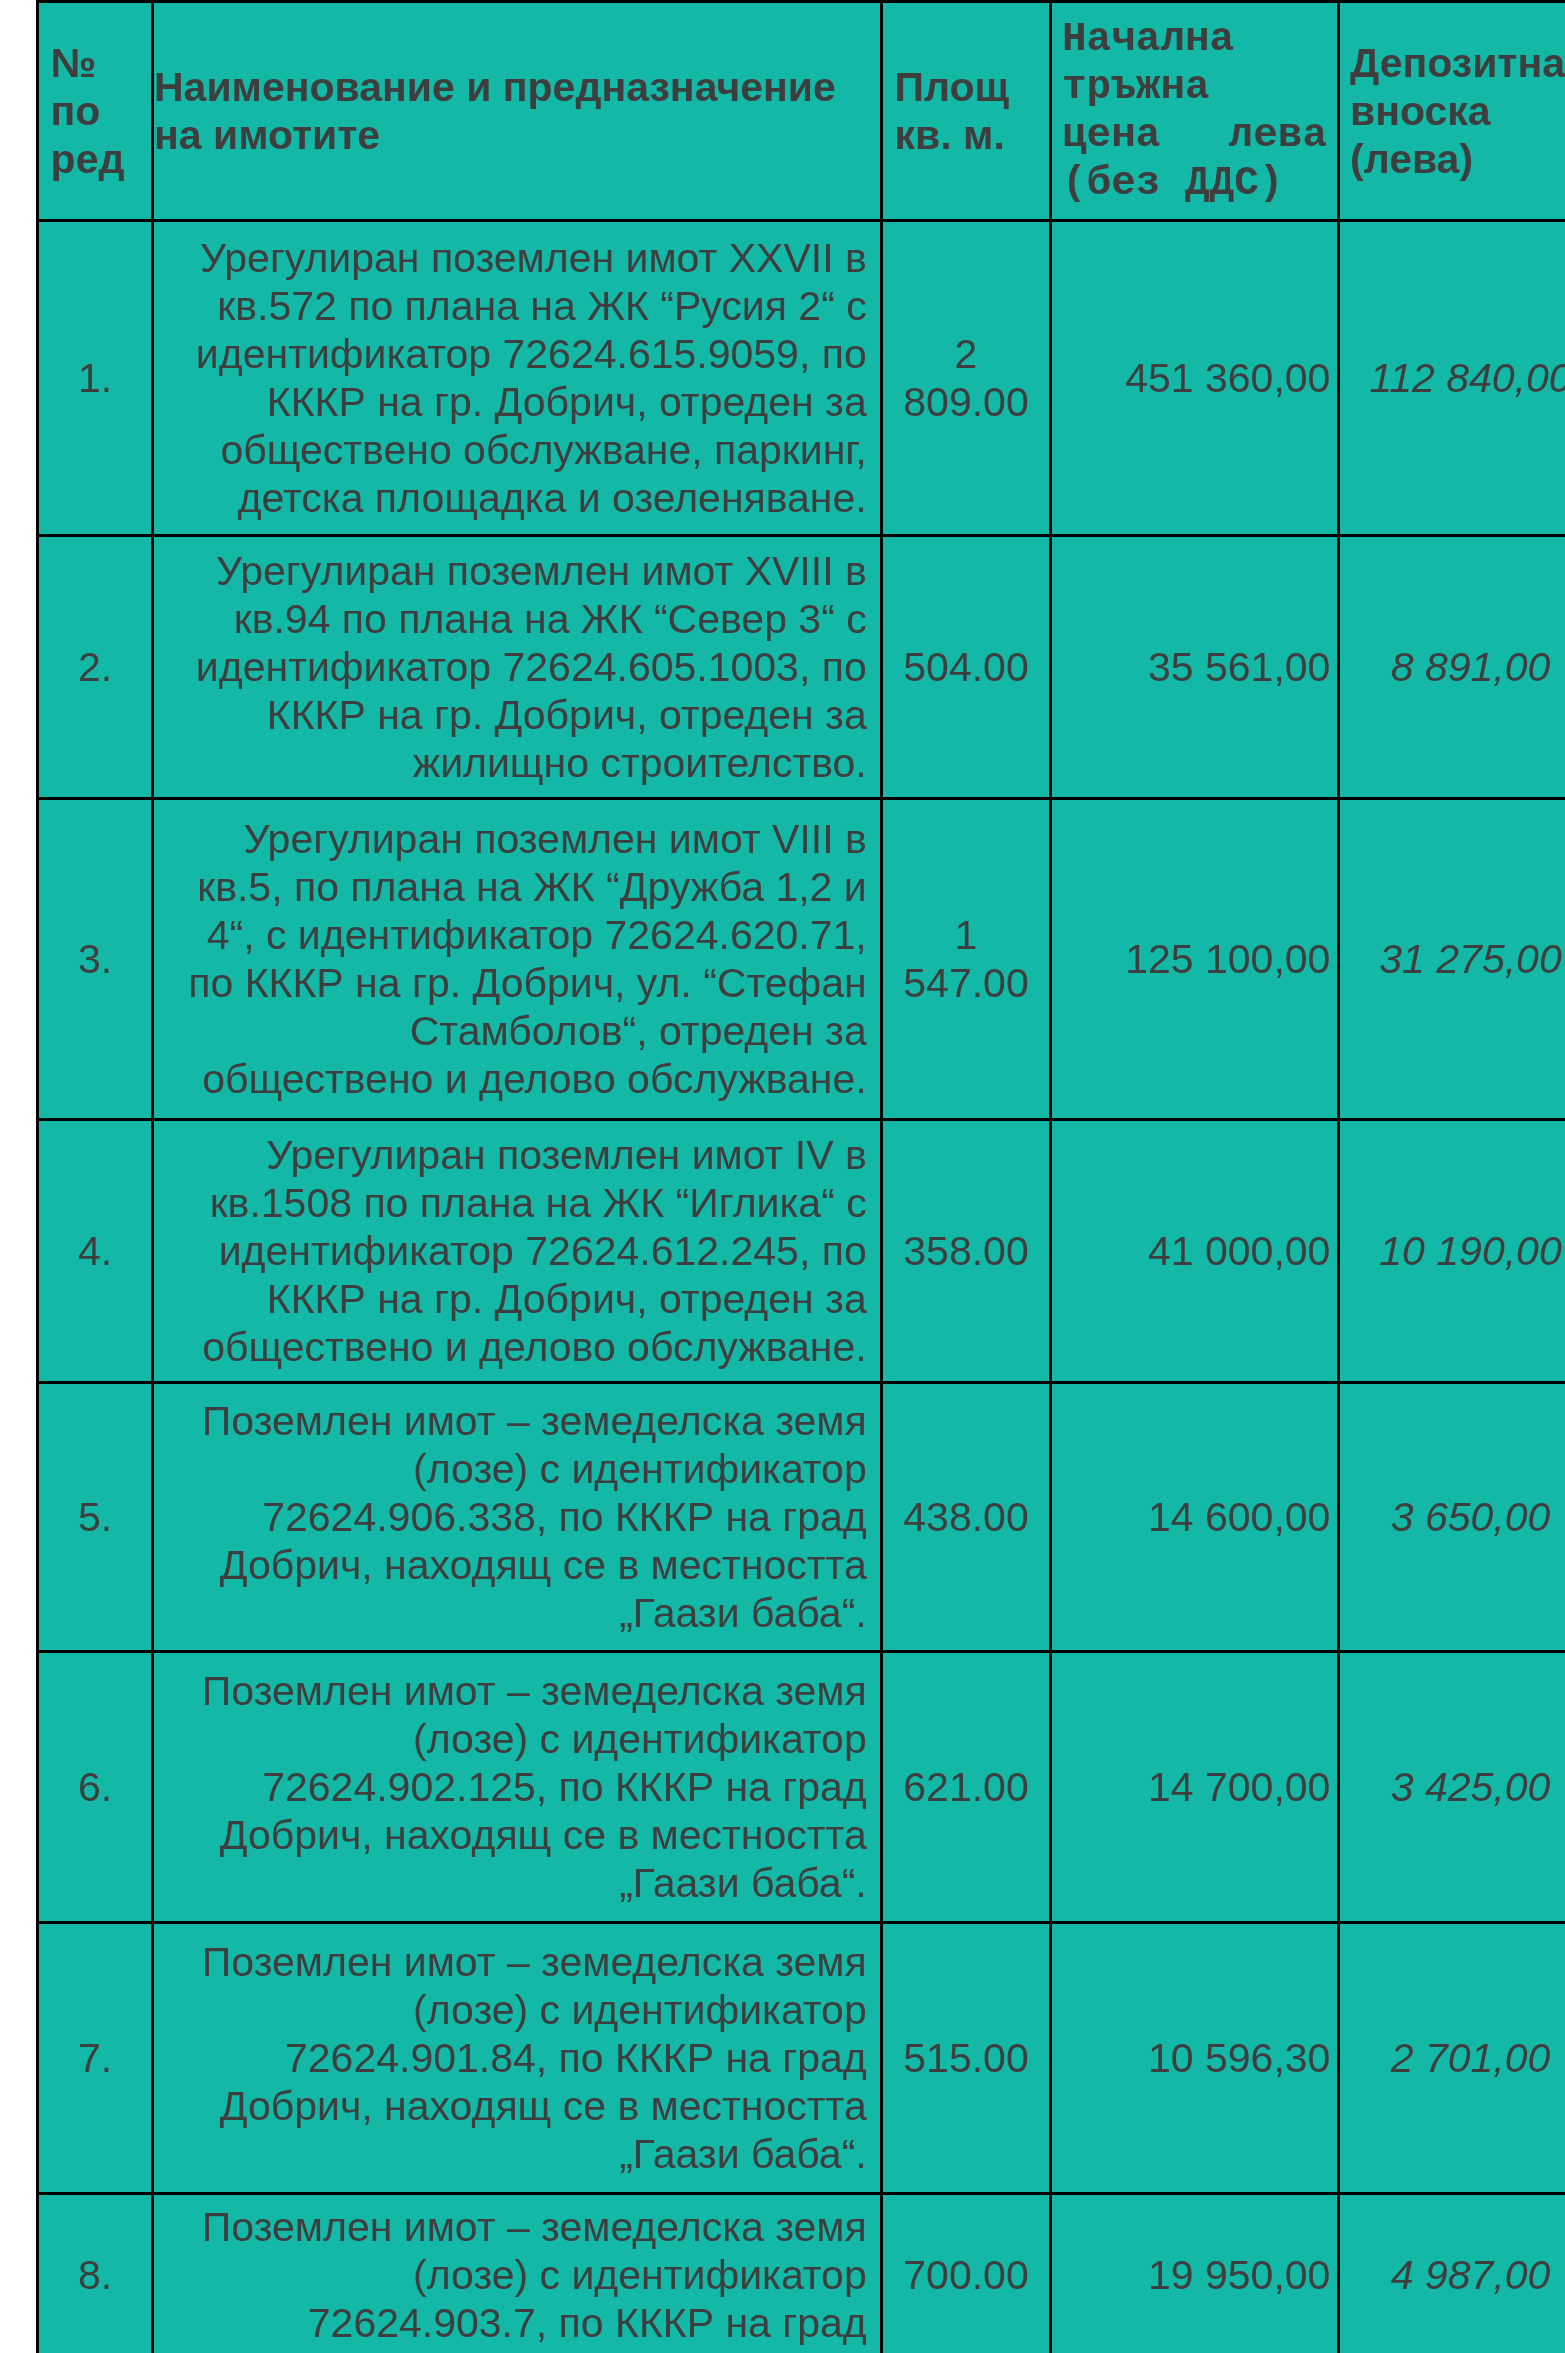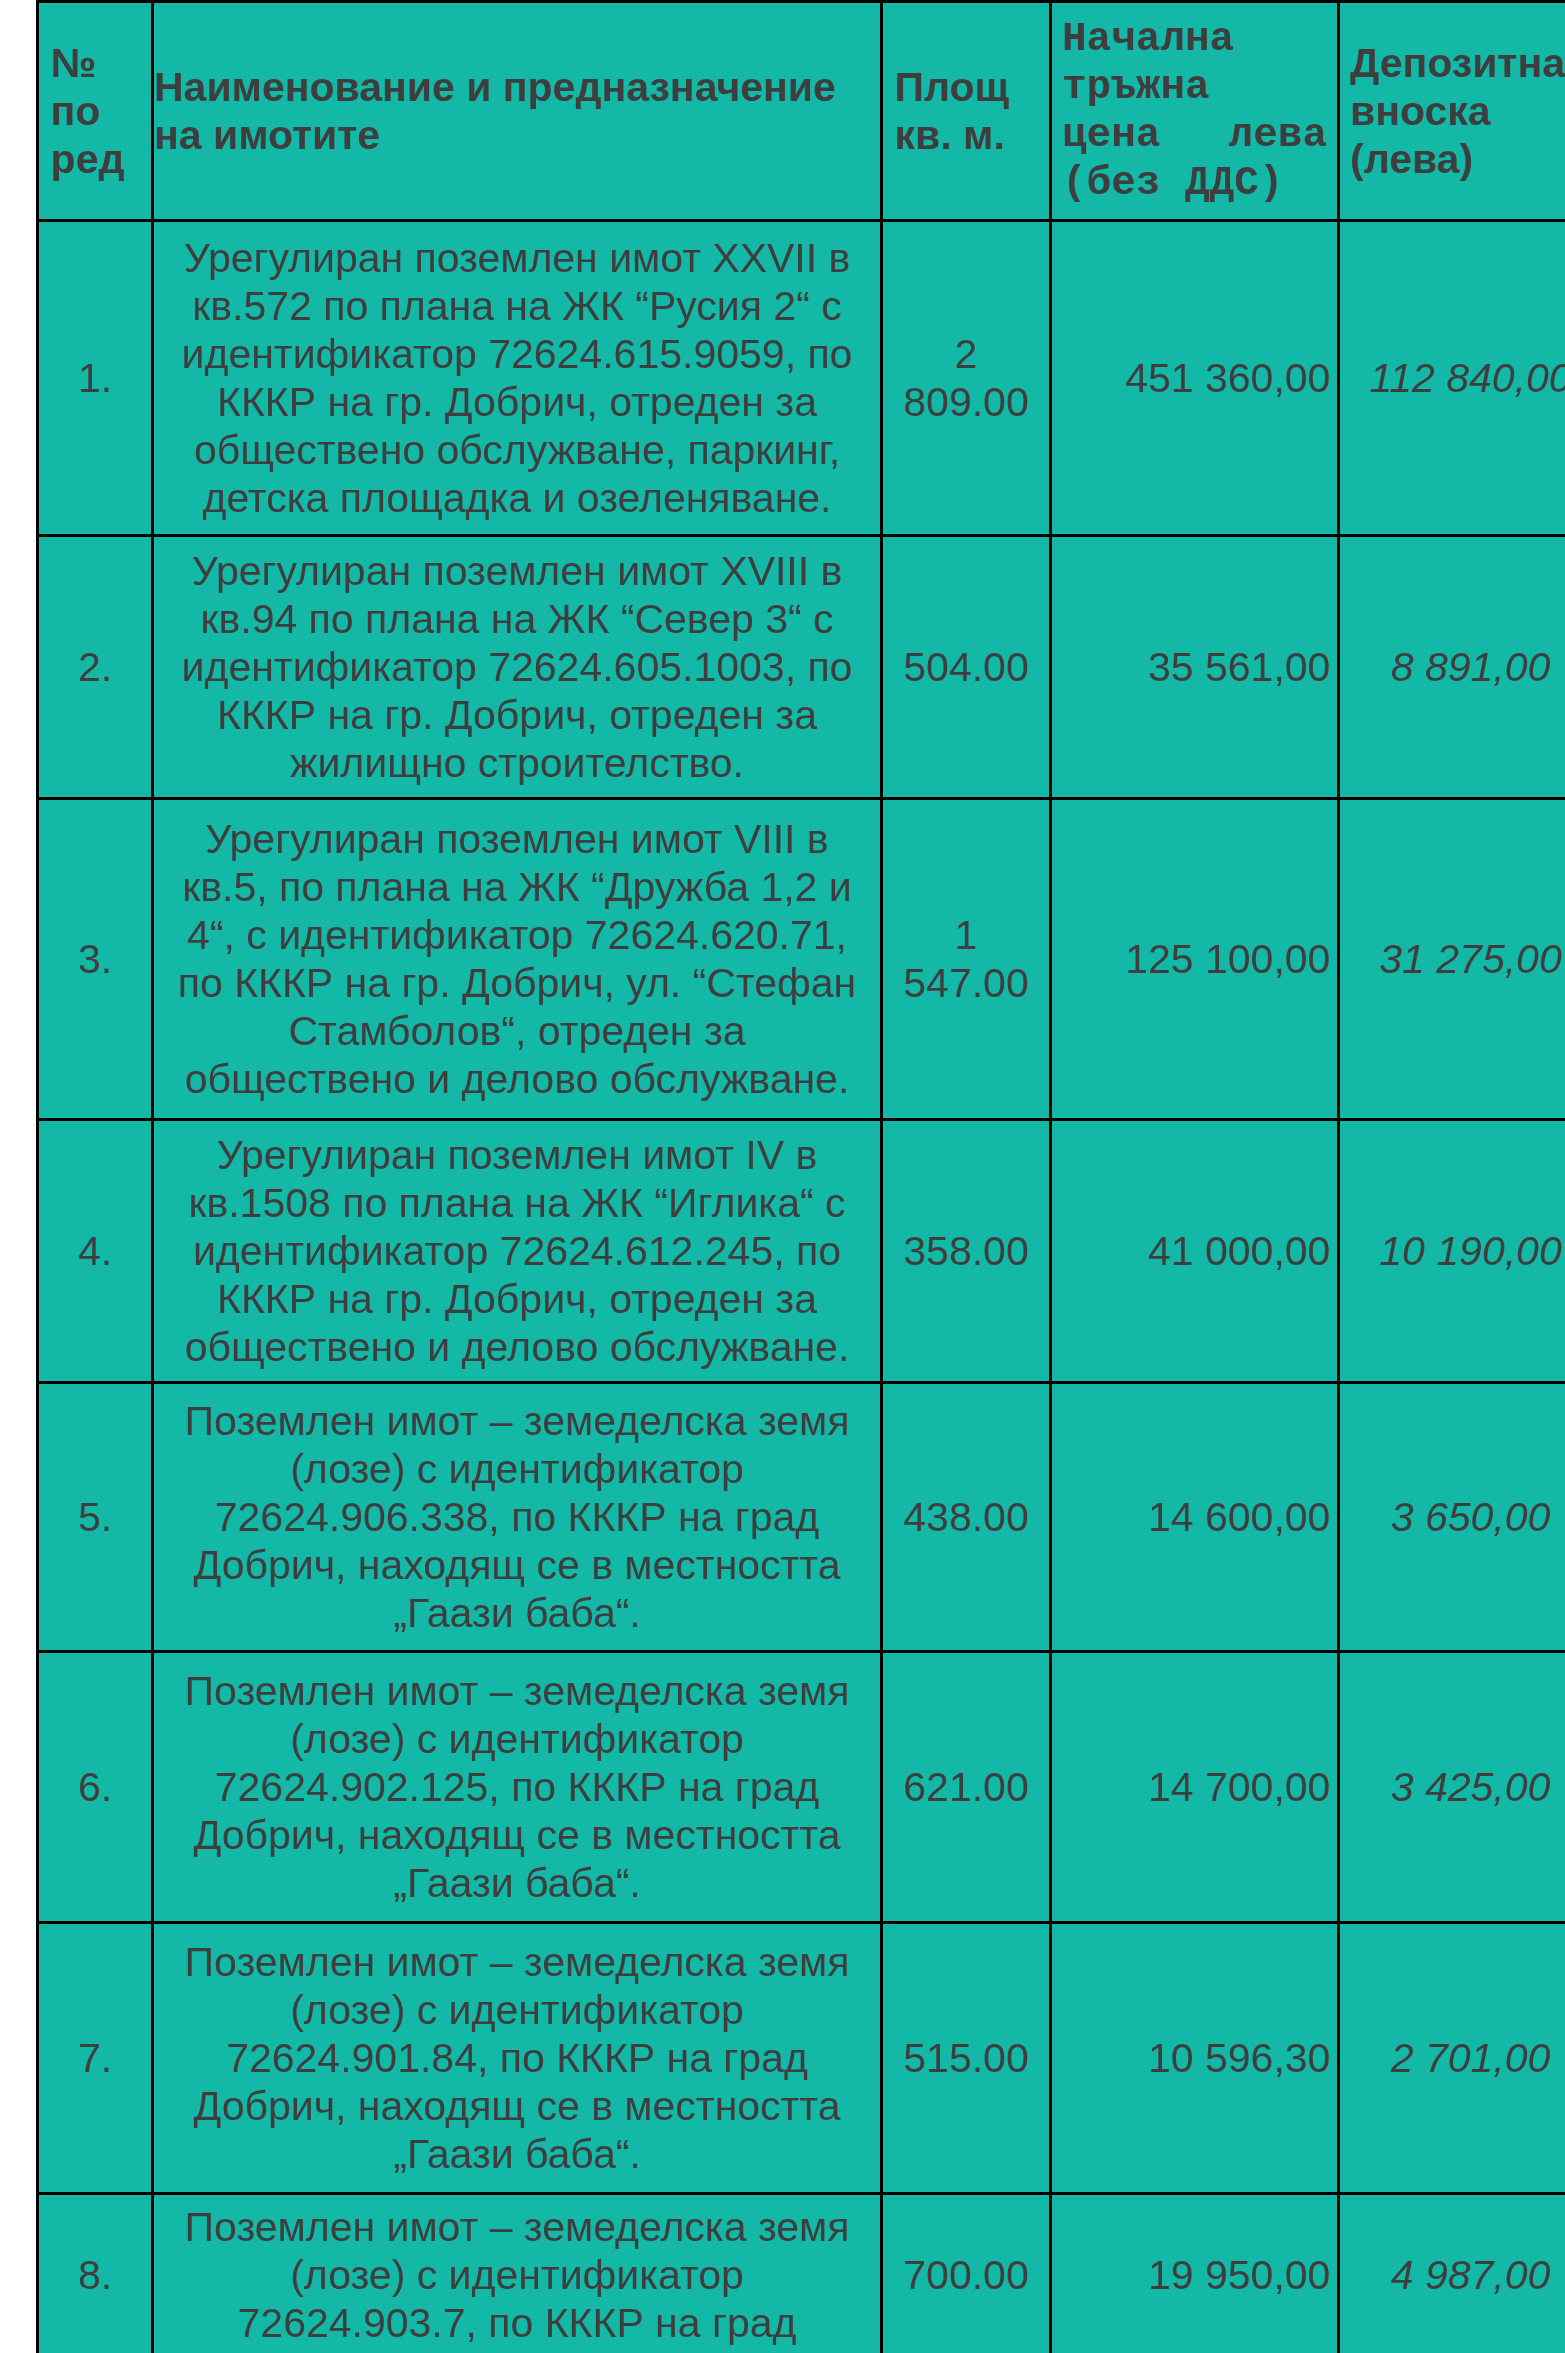--- a/index.html
+++ b/index.html
@@ -31,21 +31,21 @@
     font-weight: bold;
     text-align: left;
     padding: 5px 10px;
   }
   th.h-num   { padding-left: 11.6px; }
   th.h-name  { padding-left: 0; }
   th.h-area  { padding-left: 11.6px; }
   th.h-price { text-align: justify; padding: 5px 10px; font-family: Liberation Mono, monospace; }
   th.h-deposit { padding-left: 10px; }
   td.cell-num     { text-align: center; padding: 3.3px 5px; }
-  td.cell-name    { text-align: center;   padding: 8.3px 13.3px 8.3px 13.3px; }
+  td.cell-name    { text-align: right;   padding: 8.3px 13.3px 8.3px 13.3px; }
   td.cell-area    { text-align: center; padding: 3.3px 11.6px; }
   td.cell-price   { text-align: right; padding: 3.3px 6.6px; }
   td.cell-deposit { text-align: center; padding: 3.3px 6.6px; font-style: italic; }
 </style>
 </head>
 <body>
 
 <div class="page">
   <table class="doc-table">
     <colgroup>

